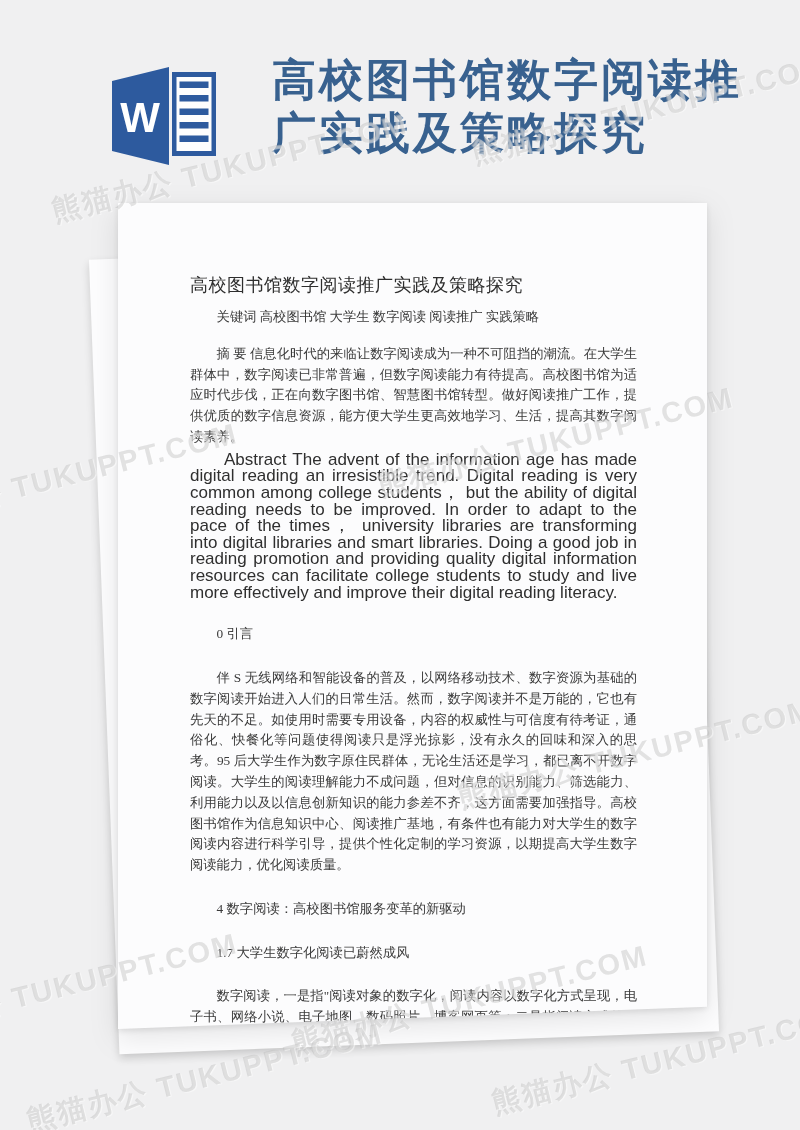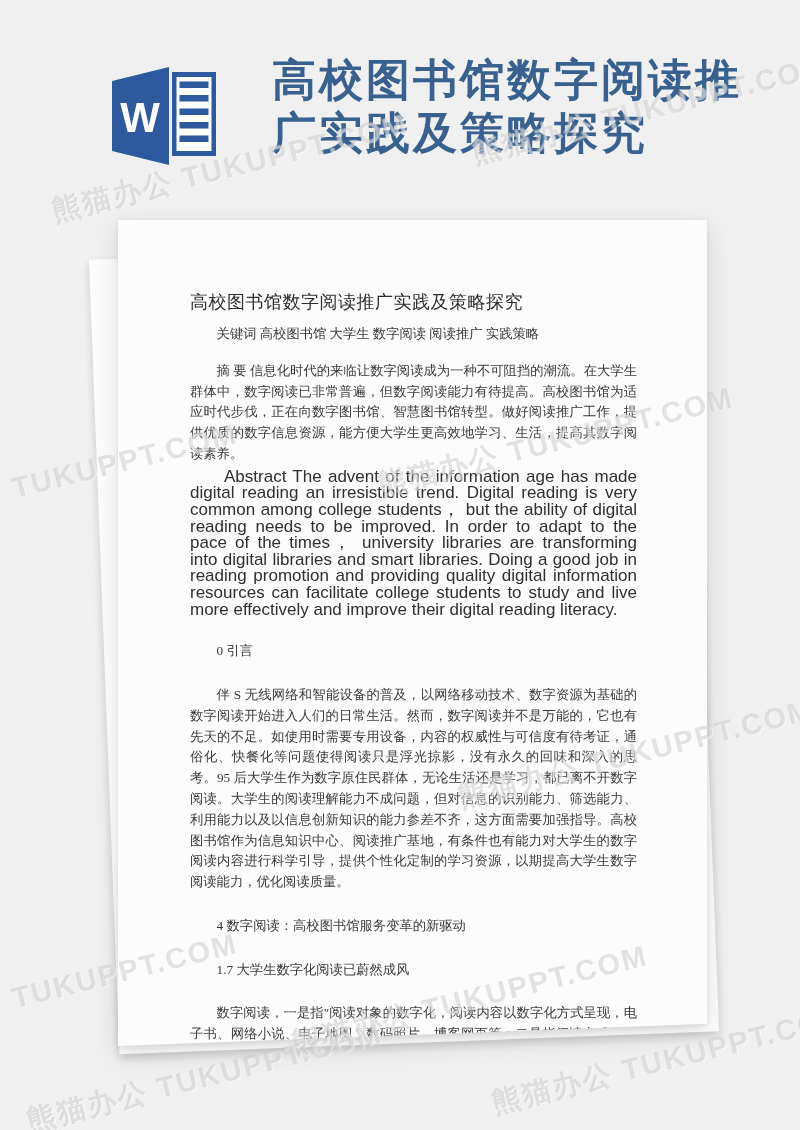--- a/index.html
+++ b/index.html
@@ -19,21 +19,21 @@
     color:var(--title-blue,#38618f);
   }
 
   
   .back-sheet {
     position:absolute; left:104px; top:248px; width:600px; height:795px;
     background:#fdfdfe; transform:rotate(-2.2deg); z-index:1;
     box-shadow:0 4px 9px rgba(0,0,0,0.16);
   }
   .page-wrap {
-    position:absolute; left:118px; top:220px; z-index:2;
+    position:absolute; left:118px; top:203px; z-index:2;
     filter:drop-shadow(0 2px 3px rgba(0,0,0,0.10)) drop-shadow(0 9px 14px rgba(0,0,0,0.10));
   }
   .page {
     width:589px; height:826px; background:var(--page-bg,#fcfcfd);
     clip-path:polygon(0 0, 100% 0, 100% 97.3%, 0 100%);
     padding:70px 70px 0 72px; overflow:hidden;
   }
 
   
   .doc-title { font-size:18px; letter-spacing:0.5px; color:#2e2e2e; }

